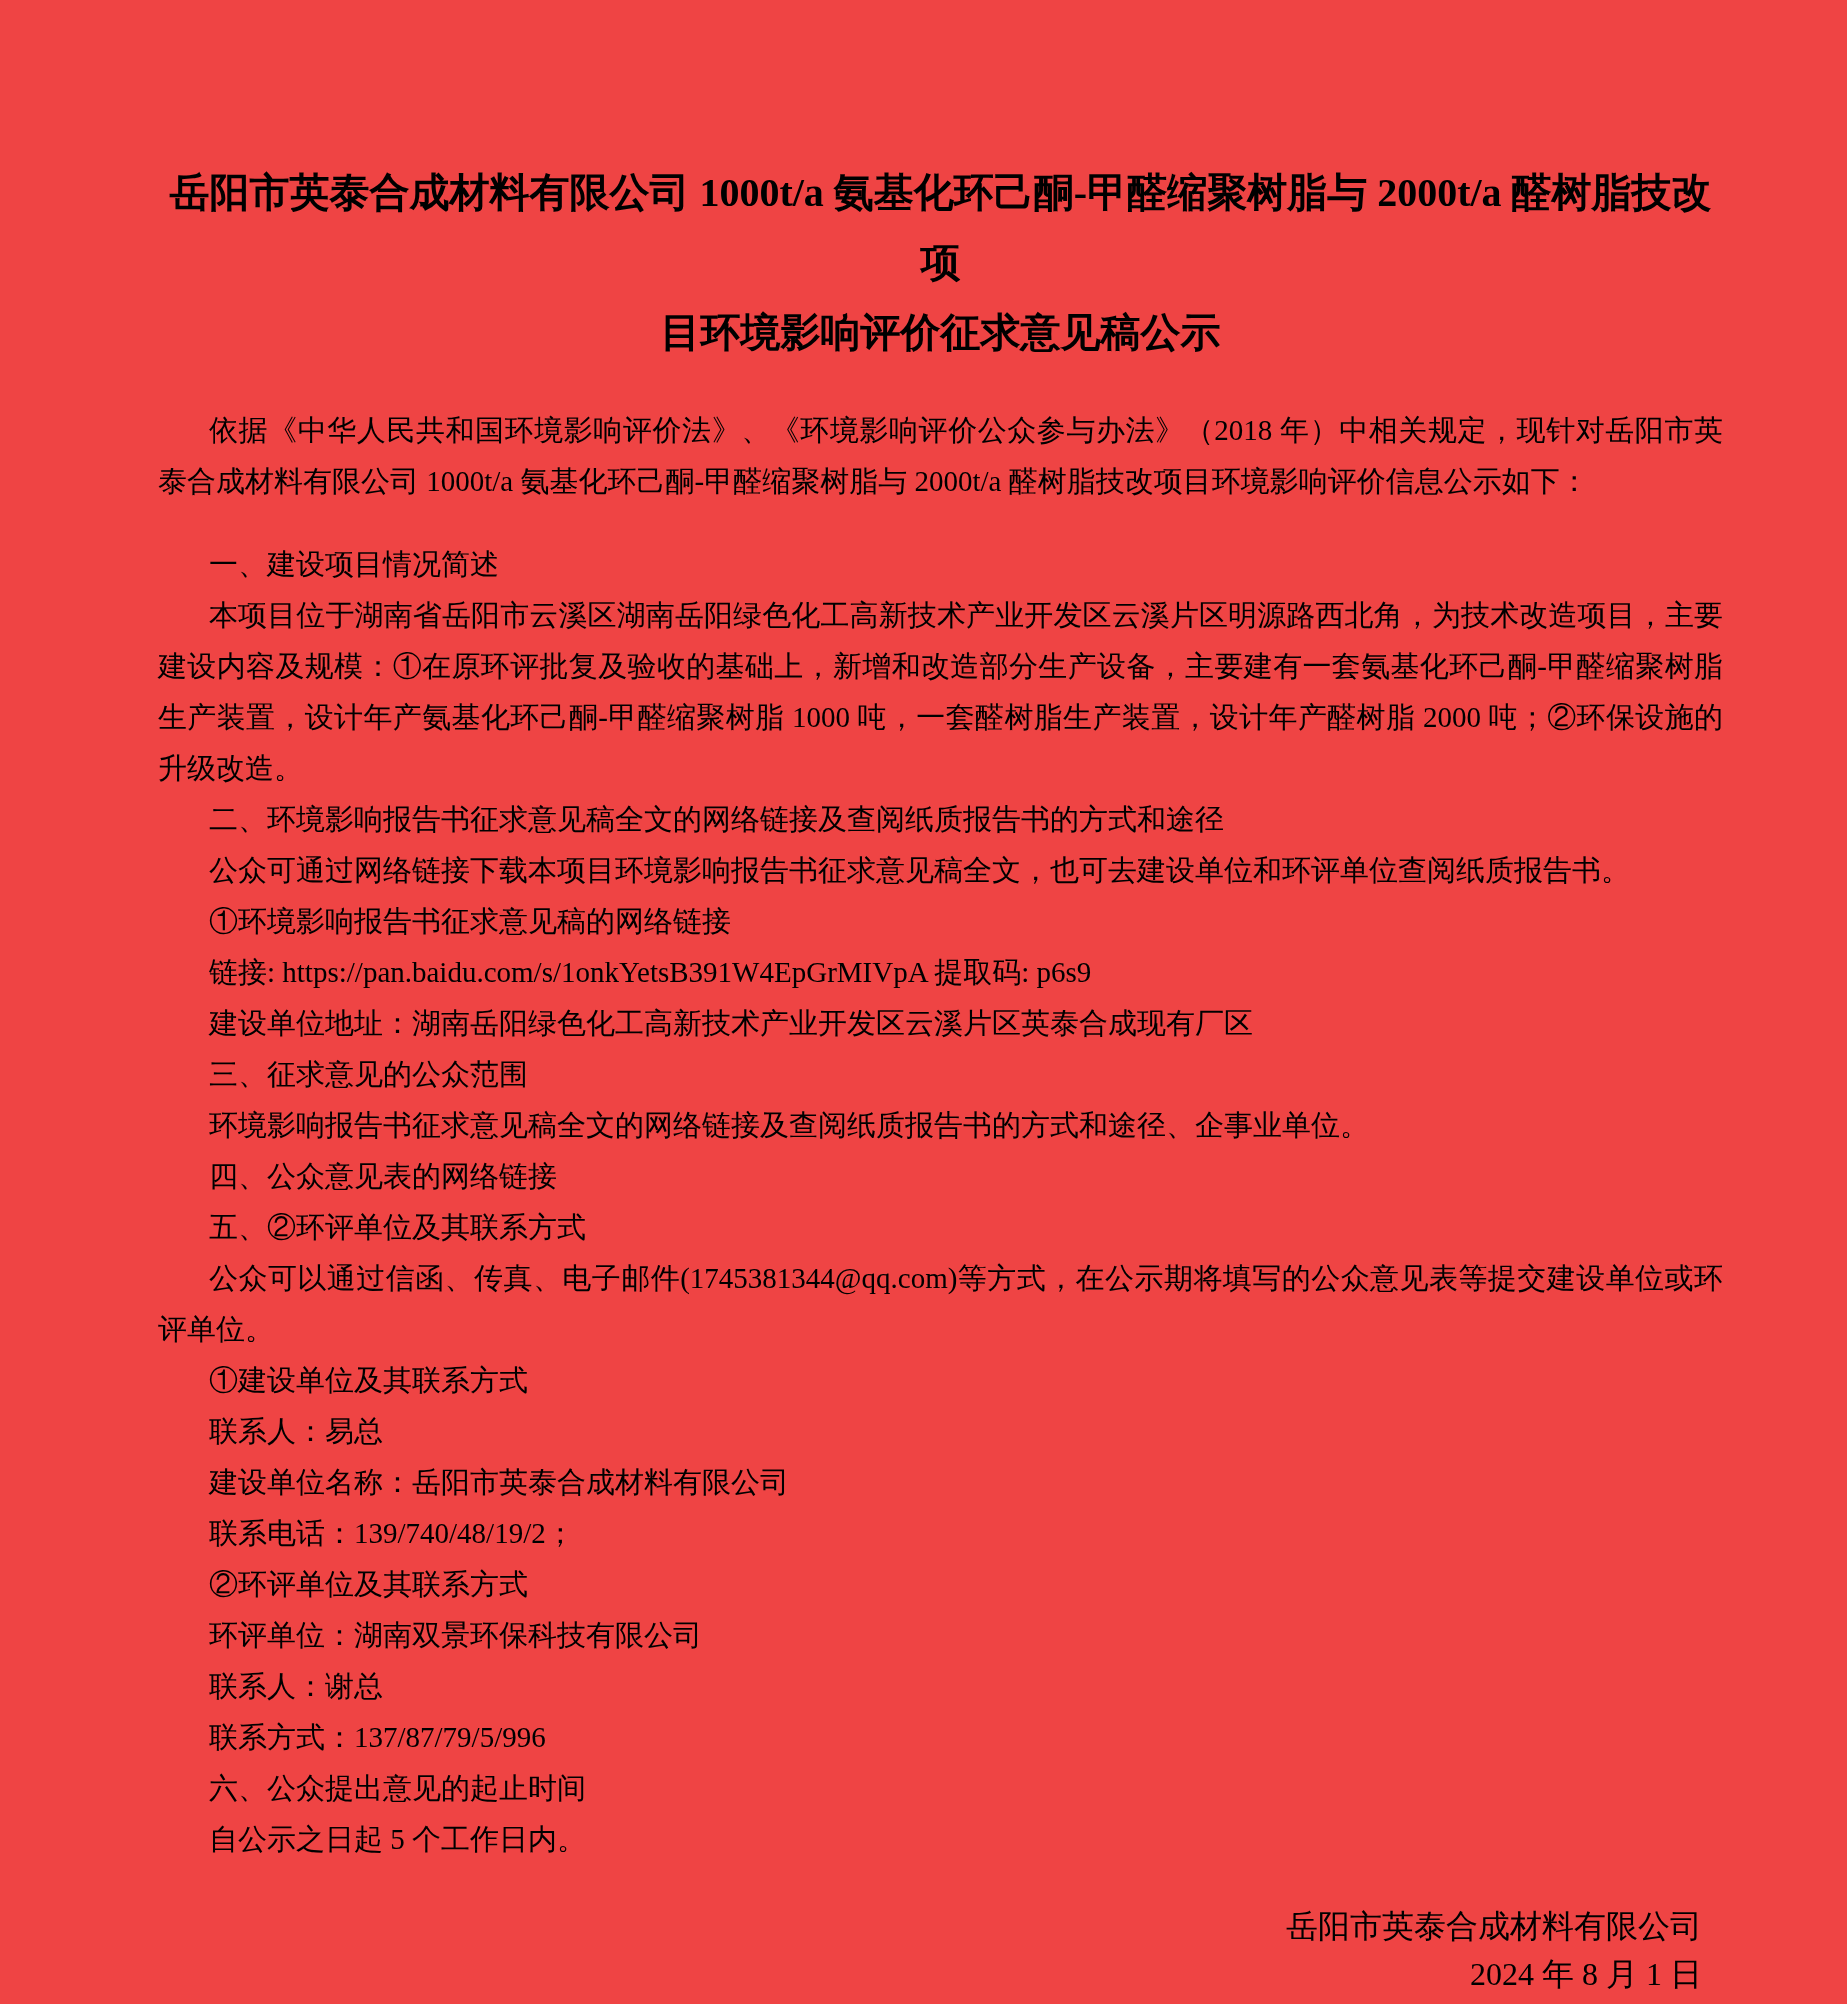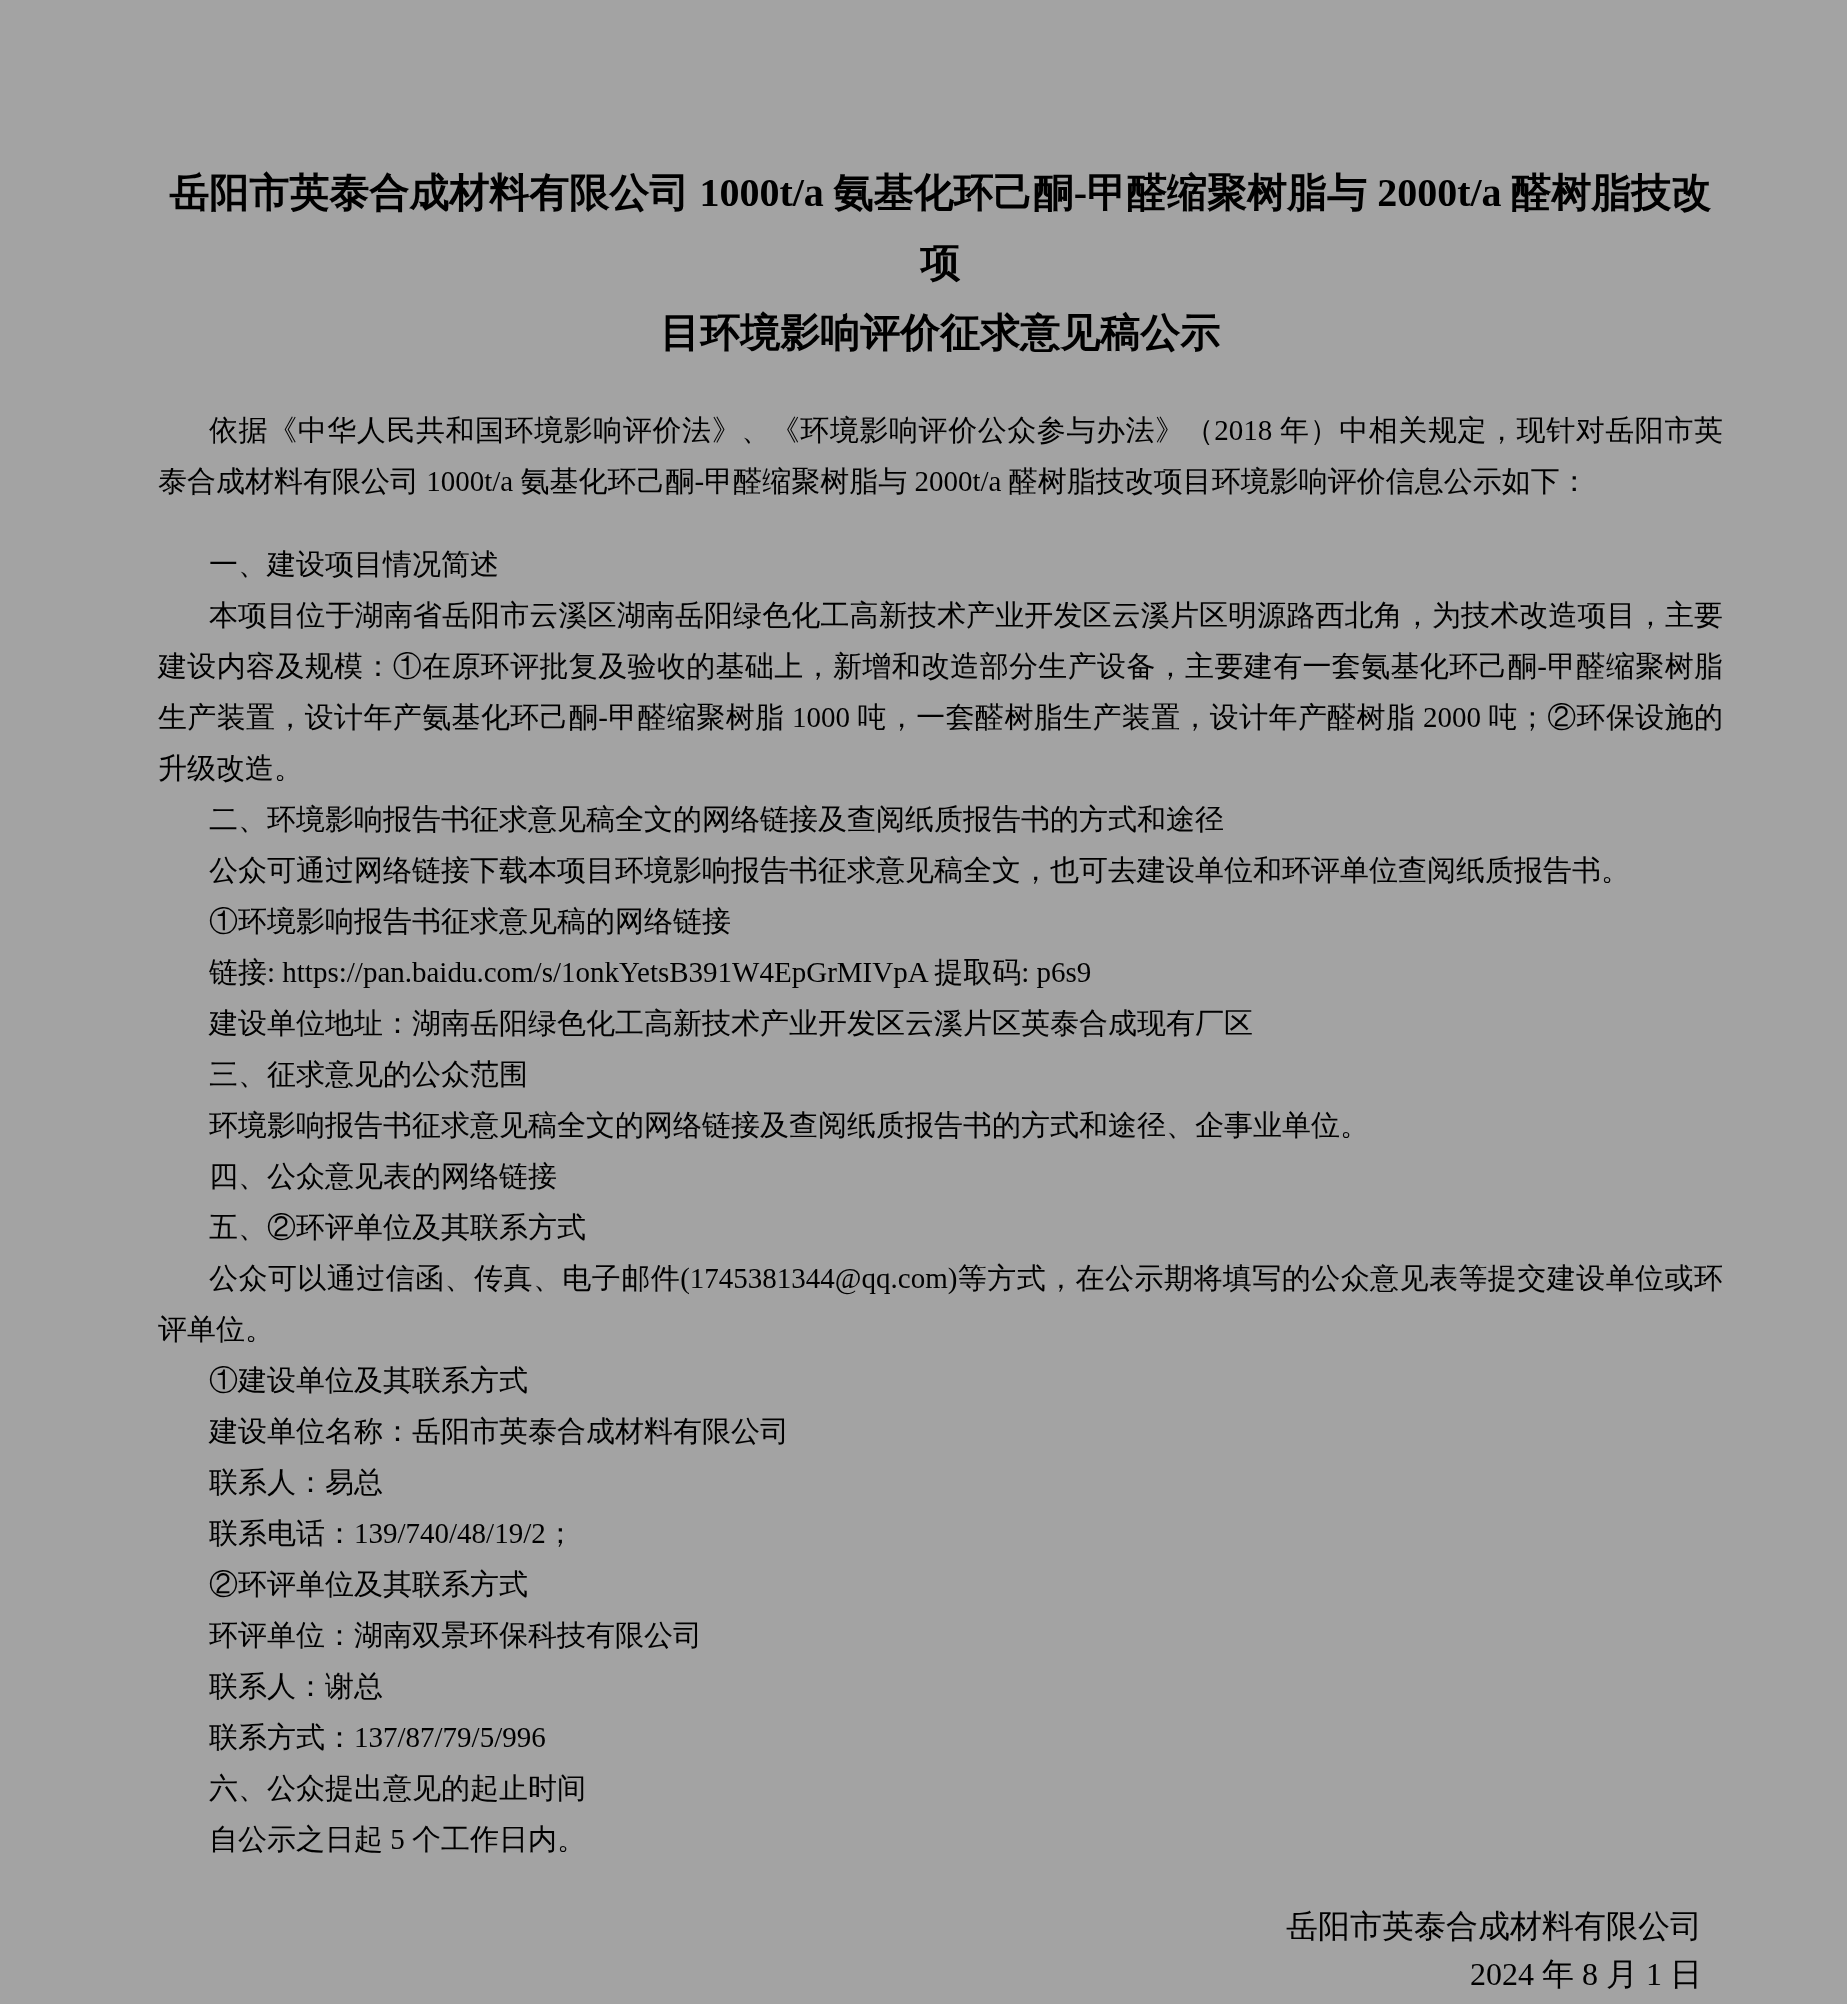--- a/index.html
+++ b/index.html
@@ -1,21 +1,21 @@
 <!DOCTYPE html>
 <html lang="zh" style="font-size:8.4px"><head>
 <meta charset="utf-8">
 <style>
   * { margin: 0; padding: 0; box-sizing: border-box; }
   html, body { background: #ffffff; }
   .page {
     position: relative;
     width: 1848px;
     height: 2005px;
-    background: #a3a3a3;
+    background: #ef4444;
     color: #000000;
     font-family: "Liberation Serif", "DejaVu Serif", serif;
     overflow: hidden;
   }
   .content {
     position: absolute;
     left: 158px;
     right: 125px;
     top: 0;
   }
@@ -69,22 +69,22 @@
     <p class="line">建设单位地址：湖南岳阳绿色化工高新技术产业开发区云溪片区英泰合成现有厂区</p>
 
     <p class="line">三、征求意见的公众范围</p>
     <p class="line para">环境影响报告书征求意见稿全文的网络链接及查阅纸质报告书的方式和途径、企事业单位。</p>
 
     <p class="line">四、公众意见表的网络链接</p>
 
     <p class="line">五、②环评单位及其联系方式</p>
     <p class="line para">公众可以通过信函、传真、电子邮件(1745381344@qq.com)等方式，在公示期将填写的公众意见表等提交建设单位或环评单位。</p>
     <p class="line">①建设单位及其联系方式</p>
+    <p class="line">联系人：易总</p>
     <p class="line">建设单位名称：岳阳市英泰合成材料有限公司</p>
-    <p class="line">联系人：易总</p>
     <p class="line">联系电话：139/740/48/19/2；</p>
     <p class="line">②环评单位及其联系方式</p>
     <p class="line">环评单位：湖南双景环保科技有限公司</p>
     <p class="line">联系人：谢总</p>
     <p class="line">联系方式：137/87/79/5/996</p>
 
     <p class="line">六、公众提出意见的起止时间</p>
     <p class="line">自公示之日起 5 个工作日内。</p>
 
     <div class="footer">

